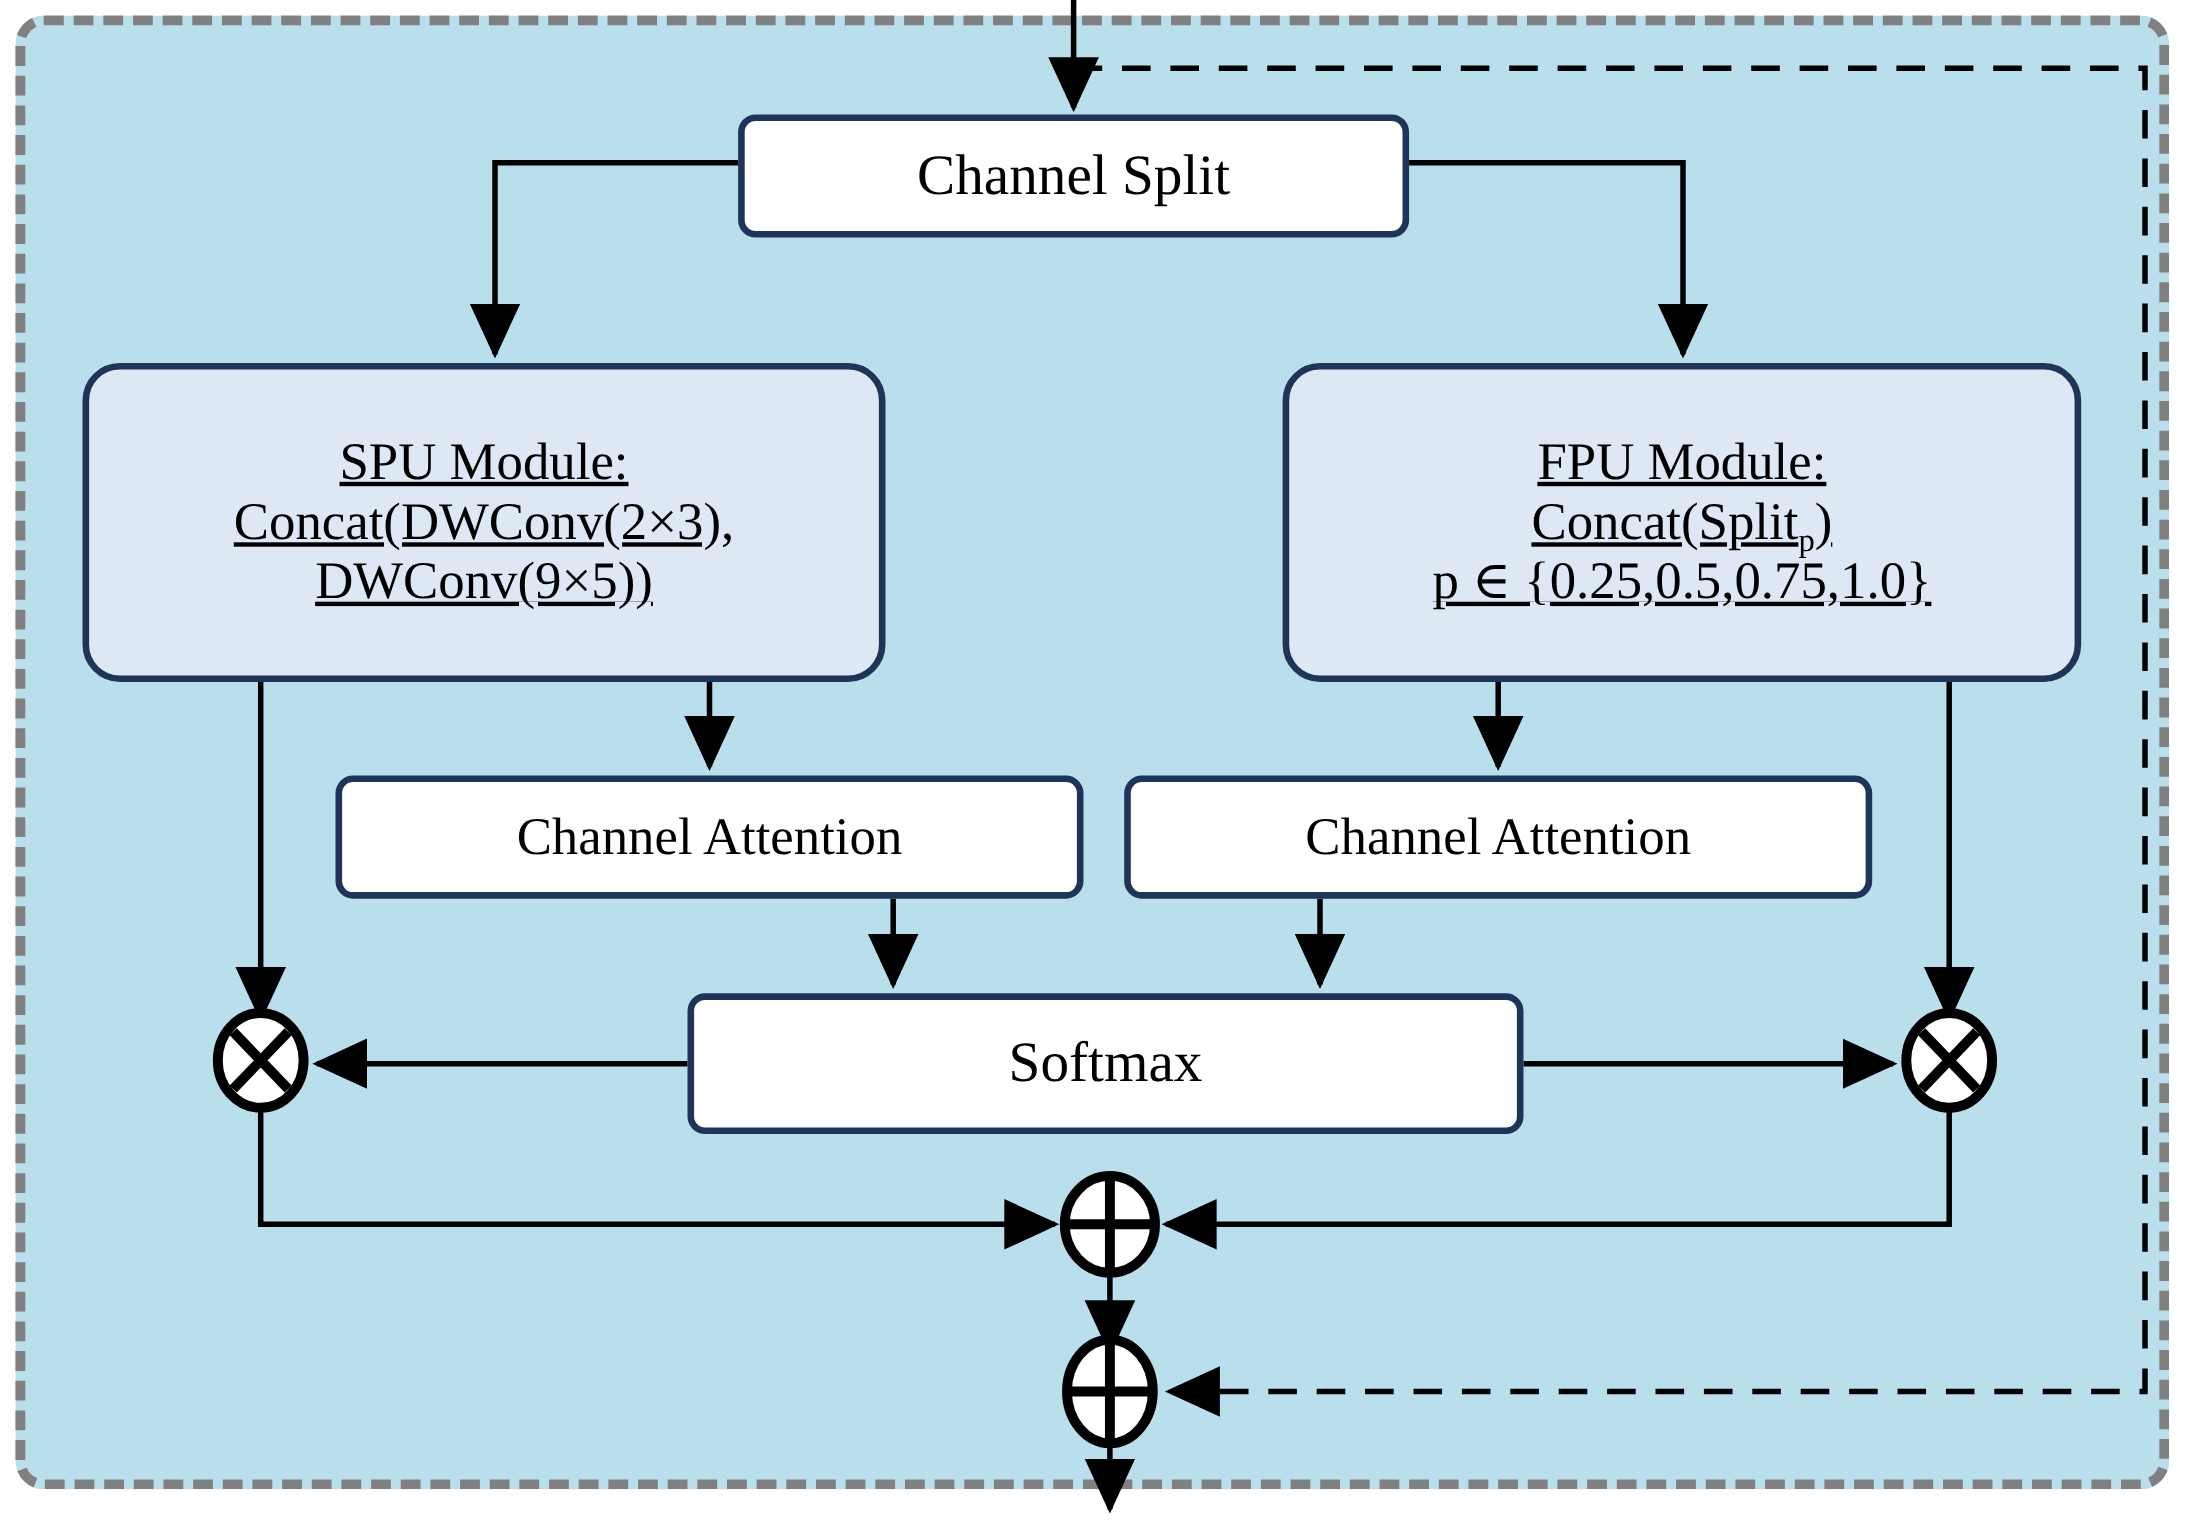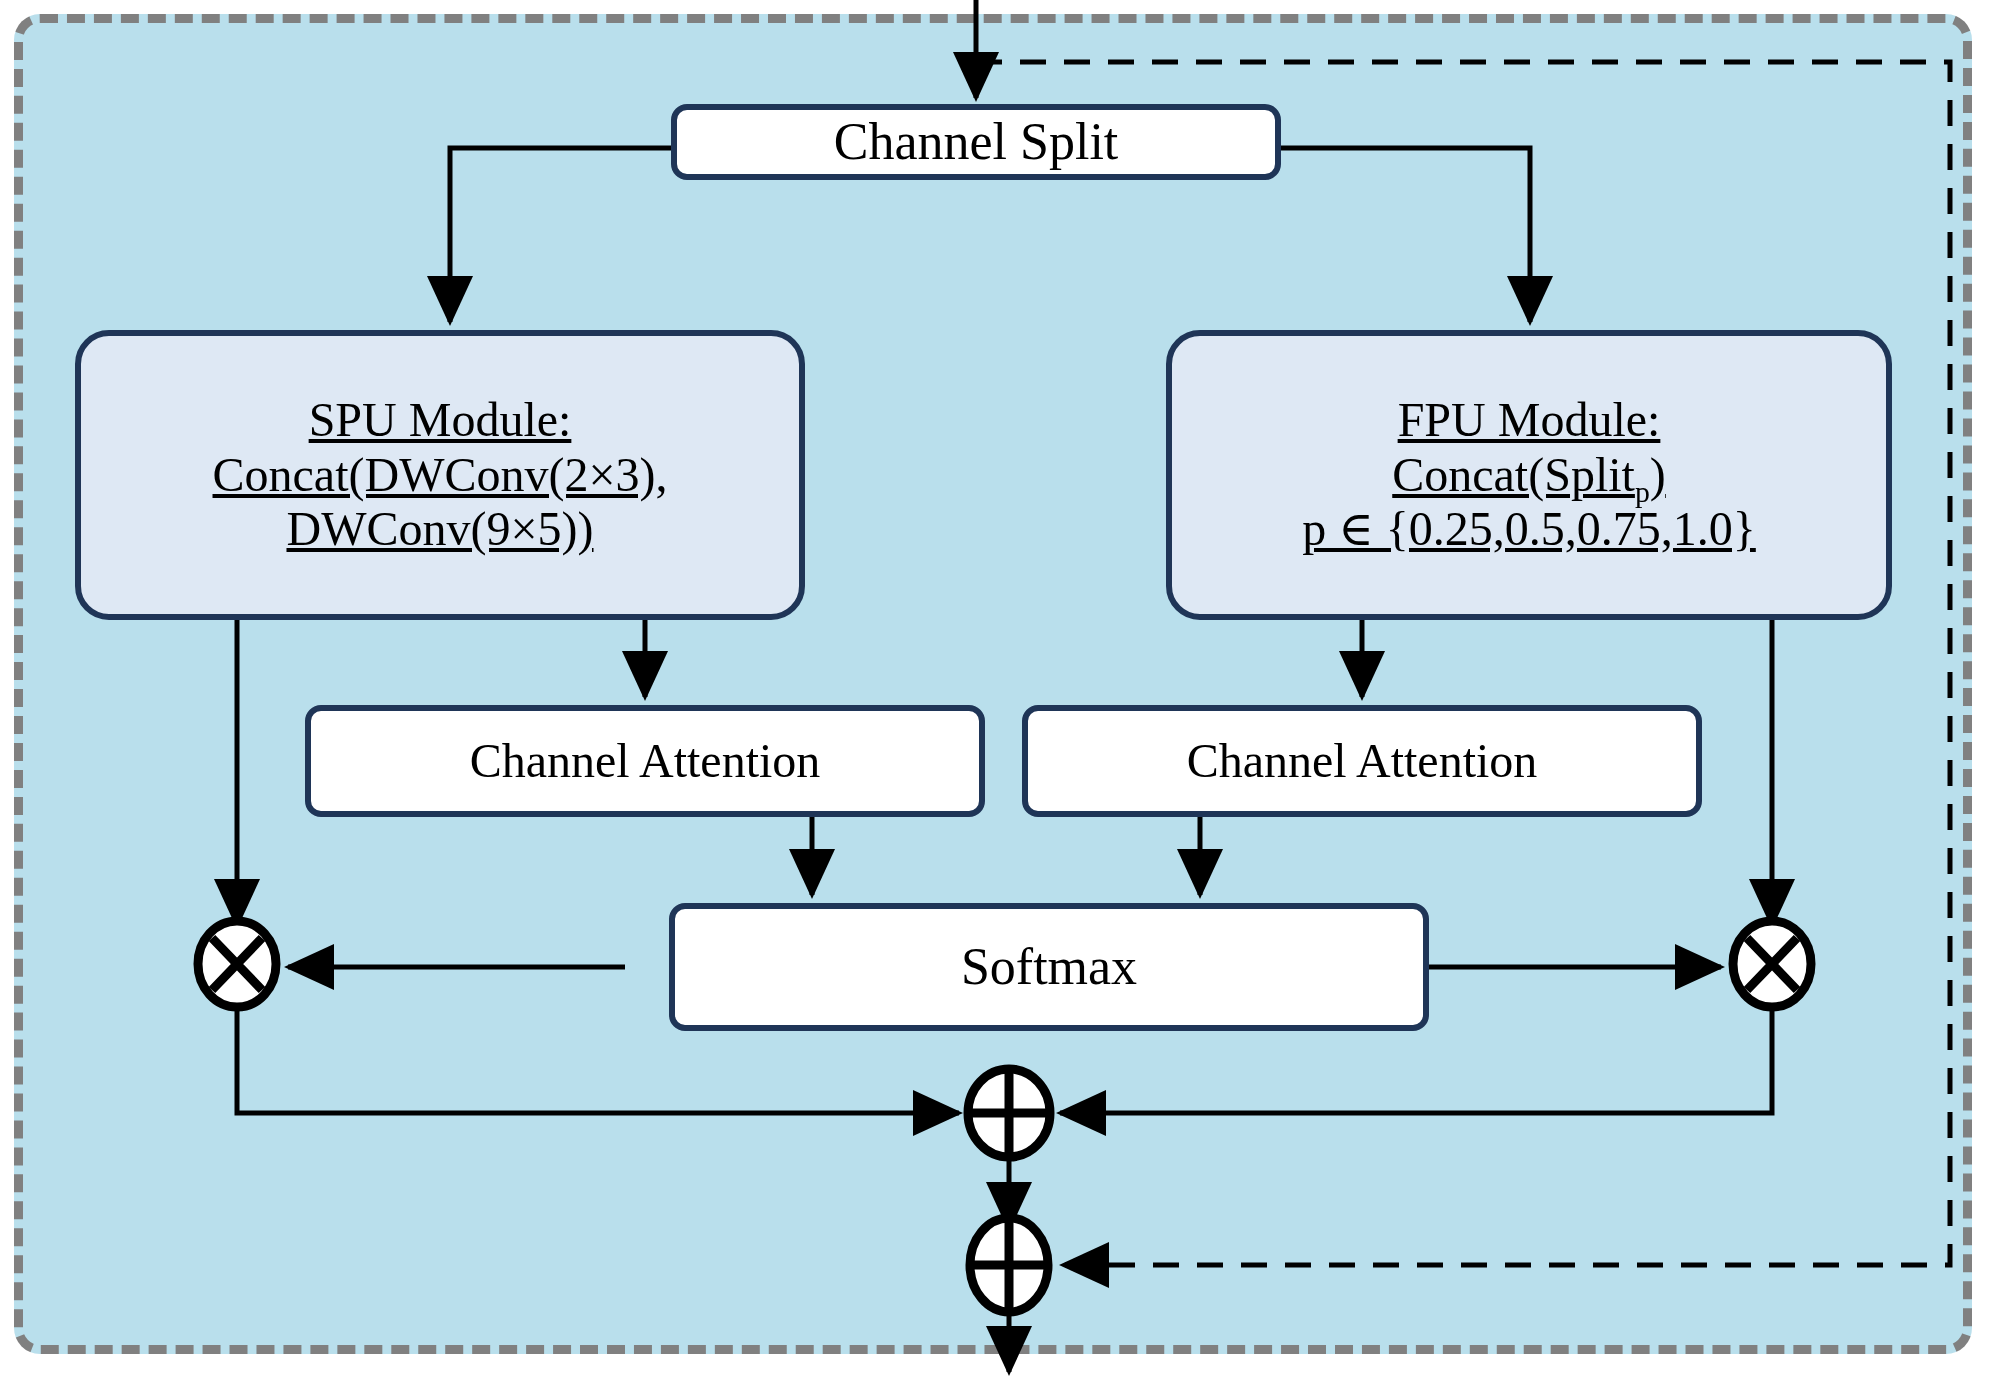--- a/index.html
+++ b/index.html
@@ -54,21 +54,21 @@
     background: #dee8f4;
   }
   .node .label {
     display: block;
     width: 100%;
     padding: 0 10px;
     box-sizing: border-box;
   }
   
   #channel-split {
-    left: 671px;  top: 104px;  width: 610px;  height: 76px;
+    left: 671px;  top: 104px;  width: 610px;  height: 112px;
     font-size: 52px;
   }
   #spu-module {
     left: 75px;   top: 330px;  width: 730px;  height: 290px;
     font-size: 48px;
     border-radius: 34px;
   }
   #fpu-module {
     left: 1166px; top: 330px;  width: 726px;  height: 290px;
     font-size: 48px;
@@ -79,21 +79,20 @@
     left: 305px;  top: 705px;  width: 680px;  height: 112px;
     font-size: 48px;
   }
   #channel-attention-right {
     left: 1022px; top: 705px;  width: 680px;  height: 112px;
     font-size: 48px;
   }
   #softmax {
     left: 625px;  top: 903px;  width: 760px;  height: 128px;
     font-size: 52px;
-    margin-left: 44px;
   }
   .sub {
     font-size: 0.62em;
     vertical-align: sub;
     line-height: 0;
   }
   .mline { display: block; text-decoration: underline; }
 </style>
 </head>
 <body>

